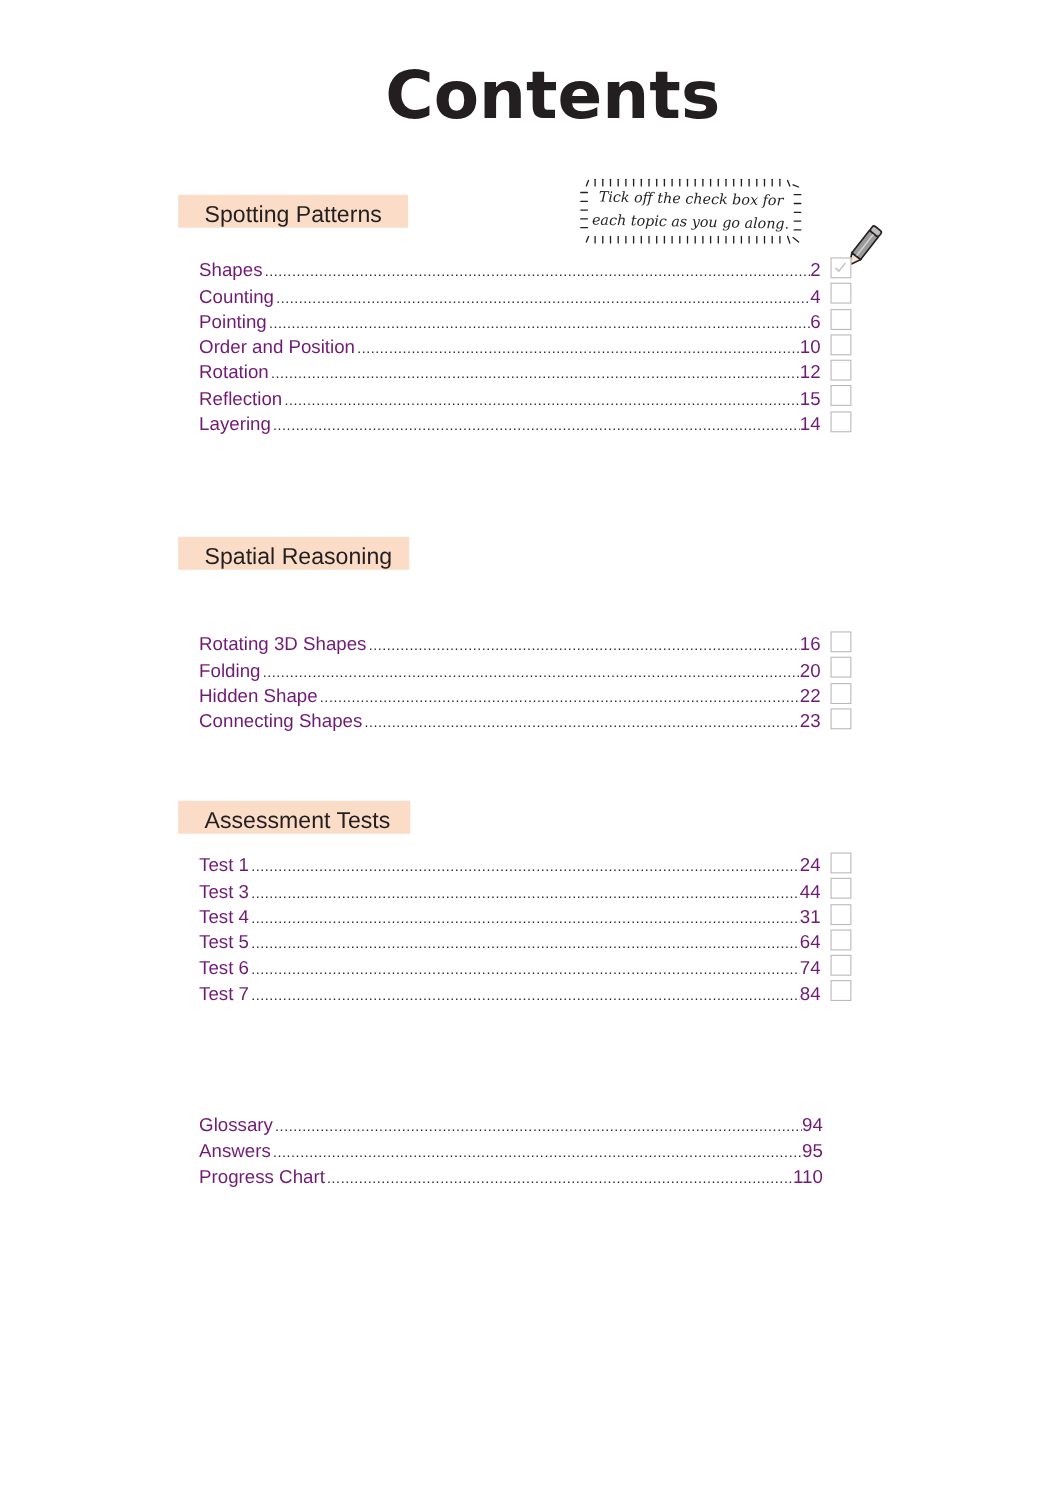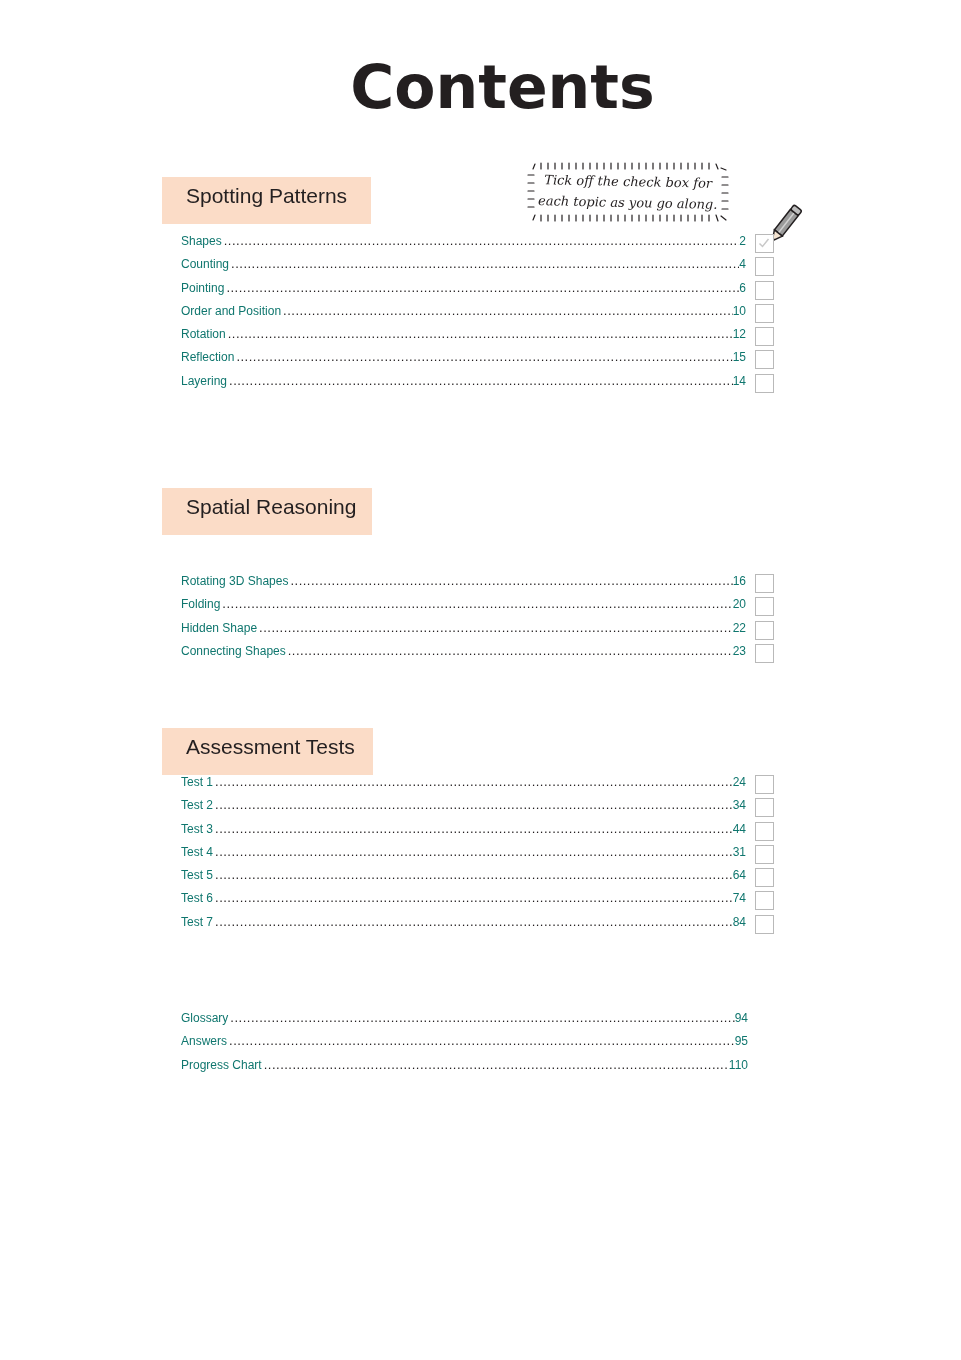--- a/index.html
+++ b/index.html
@@ -24,40 +24,40 @@
       font-family: "DejaVu Sans", sans-serif;
       font-weight: bold;
       font-size: 60px;
       letter-spacing: 0px;
       color: #231f20;
       margin: 0;
     }
     .section-heading {
       position: absolute;
       left: 162px;
-      height: 47px;
+      height: 30px;
       background: #fbdcc7;
       font-size: 21px;
       line-height: 38px;
       padding-left: 24px;
       box-sizing: border-box;
       color: #231f20;
     }
     .toc-list {
       position: absolute;
       left: 181px;
       width: 600px;
     }
     .toc-row {
       position: relative;
       height: 23.3px;
       display: flex;
-      align-items: flex-start;
-      font-size: 12px;
-      color: #0f766e;
+      align-items: flex-end;
+      font-size: 17px;
+      color: #701a75;
     }
     .toc-inner {
       width: 565px;
       display: flex;
       align-items: baseline;
       white-space: nowrap;
       overflow: hidden;
     }
     .toc-label {
       flex: 0 0 auto;
@@ -323,28 +323,20 @@
   <div class="toc-row">
     <div class="toc-inner">
         <span class="toc-label">Test 1</span>
         <span class="toc-dots"></span>
         <span class="toc-page">24</span>
       </div>
     <div class="checkbox"></div>
   </div>
   <div class="toc-row">
     <div class="toc-inner">
-        <span class="toc-label">Test 2</span>
-        <span class="toc-dots"></span>
-        <span class="toc-page">34</span>
-      </div>
-    <div class="checkbox"></div>
-  </div>
-  <div class="toc-row">
-    <div class="toc-inner">
         <span class="toc-label">Test 3</span>
         <span class="toc-dots"></span>
         <span class="toc-page">44</span>
       </div>
     <div class="checkbox"></div>
   </div>
   <div class="toc-row">
     <div class="toc-inner">
         <span class="toc-label">Test 4</span>
         <span class="toc-dots"></span>

